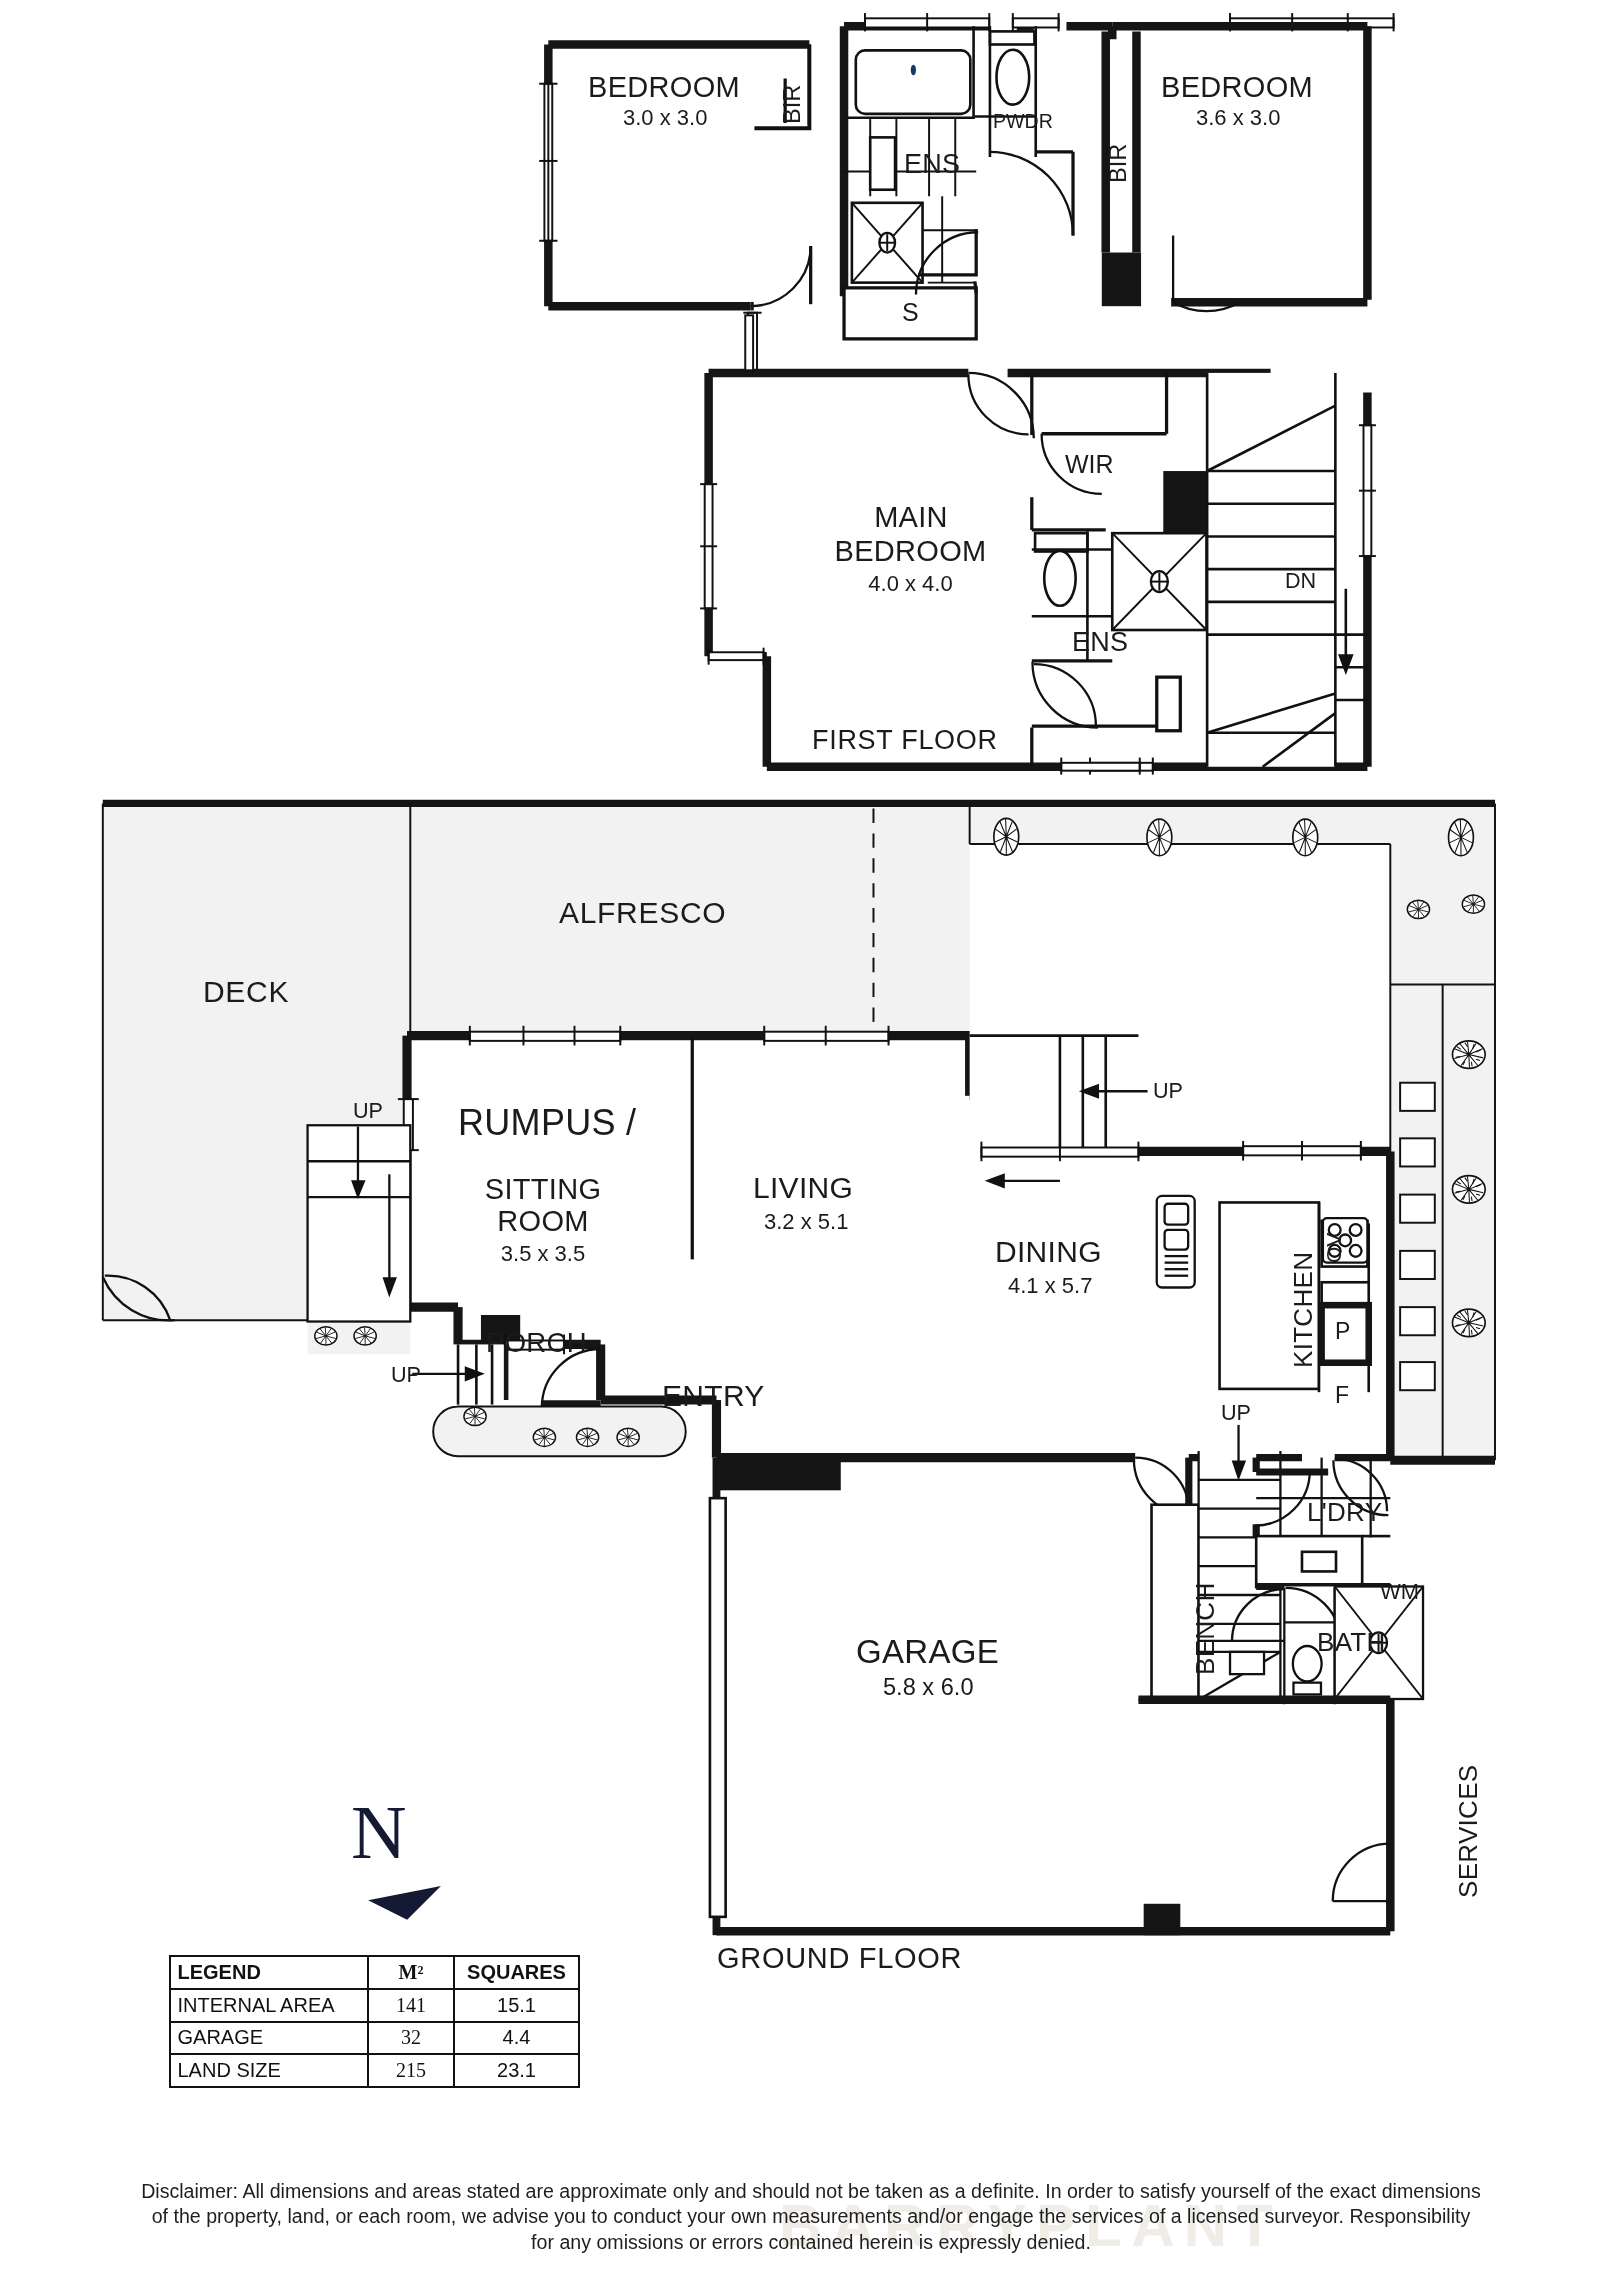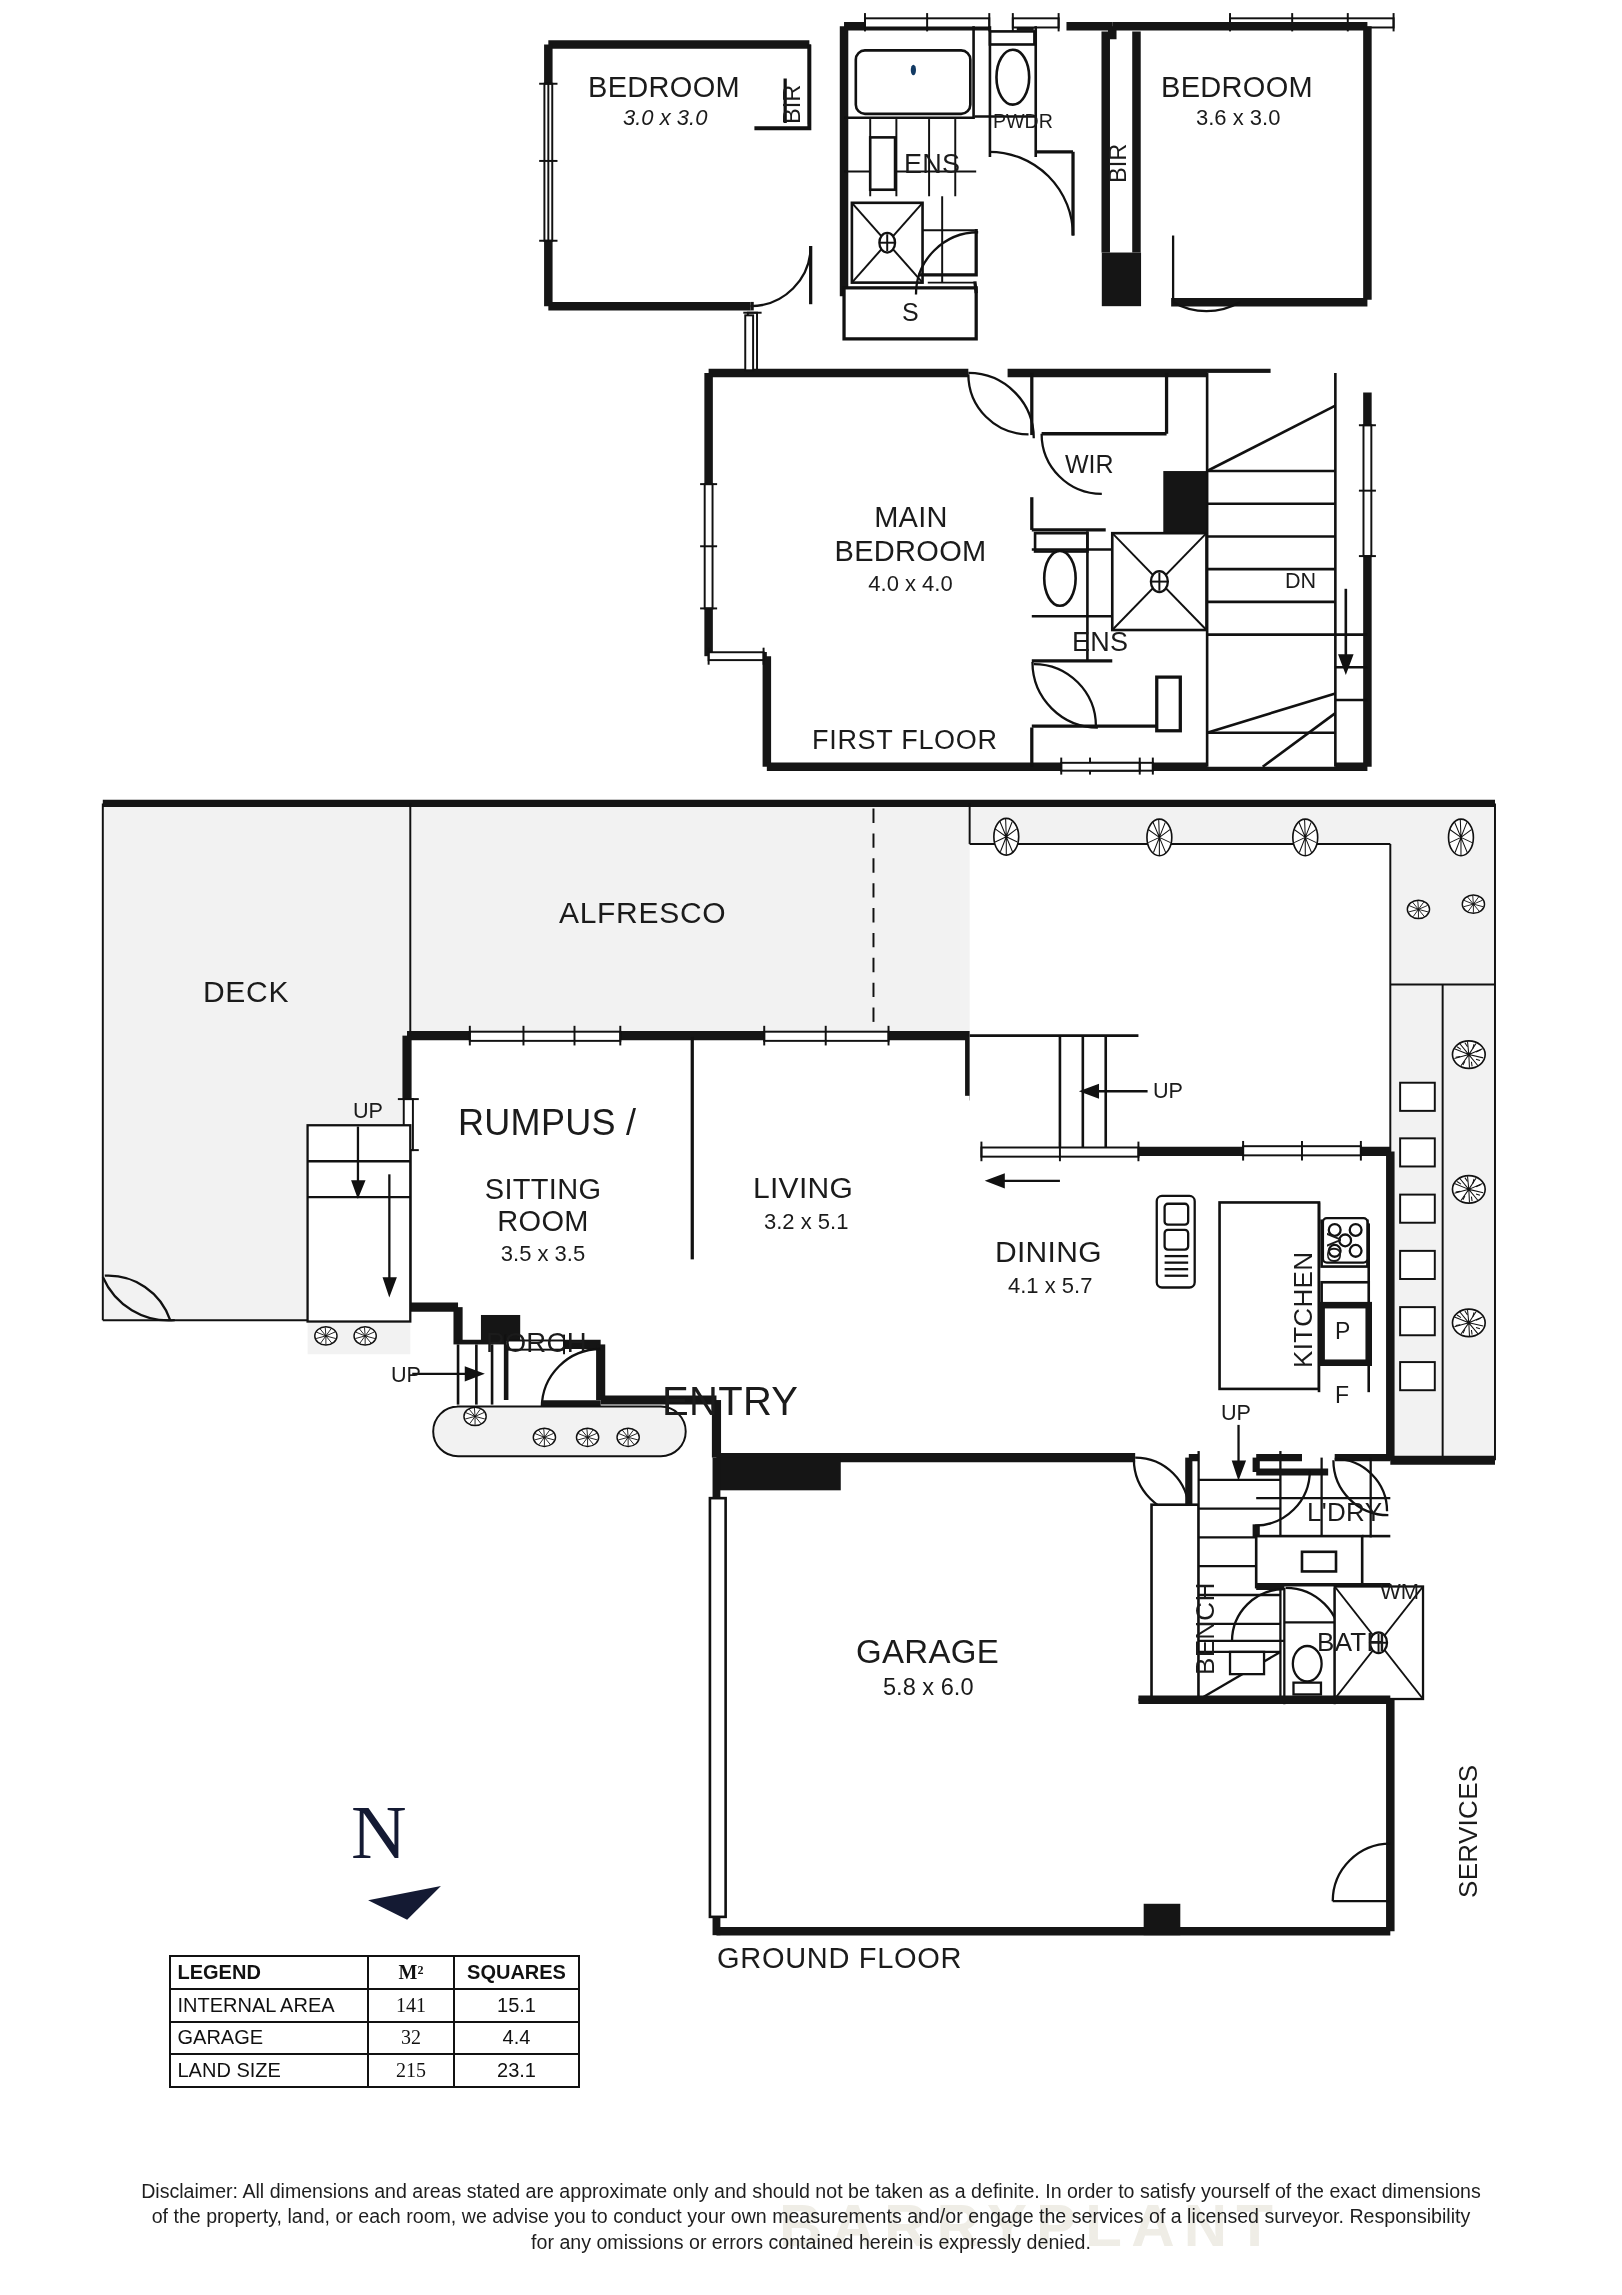--- a/index.html
+++ b/index.html
@@ -592,21 +592,21 @@
       <rect x="2020" y="1995" width="72" height="88" fill="#fff"></rect>
     </g>
 
     <g fill="none" stroke="#151515" stroke-width="13">
       <path d="M2125 1760 L2125 2232"></path>
     </g>
   </g>
 </svg>
 
 <div class="lbl rm" style="left:588px;top:71px;">BEDROOM</div>
-<div class="lbl dim" style="left:623px;top:105px;font-style:italic;">3.0 x 3.0</div>
+<div class="lbl dim" style="left:623px;top:105px;">3.0 x 3.0</div>
 
 <div class="lbl rm" style="left:1161px;top:71px;">BEDROOM</div>
 <div class="lbl dim" style="left:1196px;top:105px;">3.6 x 3.0</div>
 
 <div class="lbl rm" style="left:826px;top:501px;width:170px;text-align:center;">MAIN</div>
 <div class="lbl rm" style="left:773px;top:535px;width:275px;text-align:center;">BEDROOM</div>
 <div class="lbl dim" style="left:773px;top:571px;width:275px;text-align:center;">4.0 x 4.0</div>
 
 <div class="lbl rmb" style="left:904px;top:149px;font-size:27px;">ENS</div>
 <div class="lbl rmb" style="left:1072px;top:627px;font-size:27px;">ENS</div>
@@ -634,21 +634,21 @@
 
 <div class="lbl rm" style="left:995px;top:1235px;font-size:30px;">DINING</div>
 <div class="lbl dim" style="left:1008px;top:1273px;">4.1 x 5.7</div>
 
 <div class="lbl rm vert" style="left:1288px;top:1368px;font-size:26px;transform:rotate(-90deg);transform-origin:0 0;">KITCHEN</div>
 <div class="lbl sm vert" style="left:1322px;top:1263px;font-size:21px;transform:rotate(-90deg);transform-origin:0 0;">OV</div>
 <div class="lbl smb" style="left:1335px;top:1318px;font-size:23px;">P</div>
 <div class="lbl smb" style="left:1335px;top:1382px;font-size:23px;">F</div>
 
 <div class="lbl rm" style="left:486px;top:1327px;font-size:27.5px;">PORCH</div>
-<div class="lbl rm" style="left:662px;top:1379px;font-size:40px;">ENTRY</div>
+<div class="lbl rm" style="left:662px;top:1379px;font-size:30px;">ENTRY</div>
 
 <div class="lbl rm" style="left:856px;top:1633px;font-size:33px;">GARAGE</div>
 <div class="lbl dim" style="left:883px;top:1674px;font-size:23.6px;">5.8 x 6.0</div>
 
 <div class="lbl rm vert" style="left:1190px;top:1675px;font-size:26px;transform:rotate(-90deg);transform-origin:0 0;">BENCH</div>
 
 <div class="lbl rm" style="left:1307px;top:1497px;font-size:26px;">L'DRY</div>
 <div class="lbl smb" style="left:1368px;top:1579px;font-size:22px;margin-left:12px;">WM</div>
 <div class="lbl rm" style="left:1317px;top:1627px;font-size:26px;">BATH</div>
 

